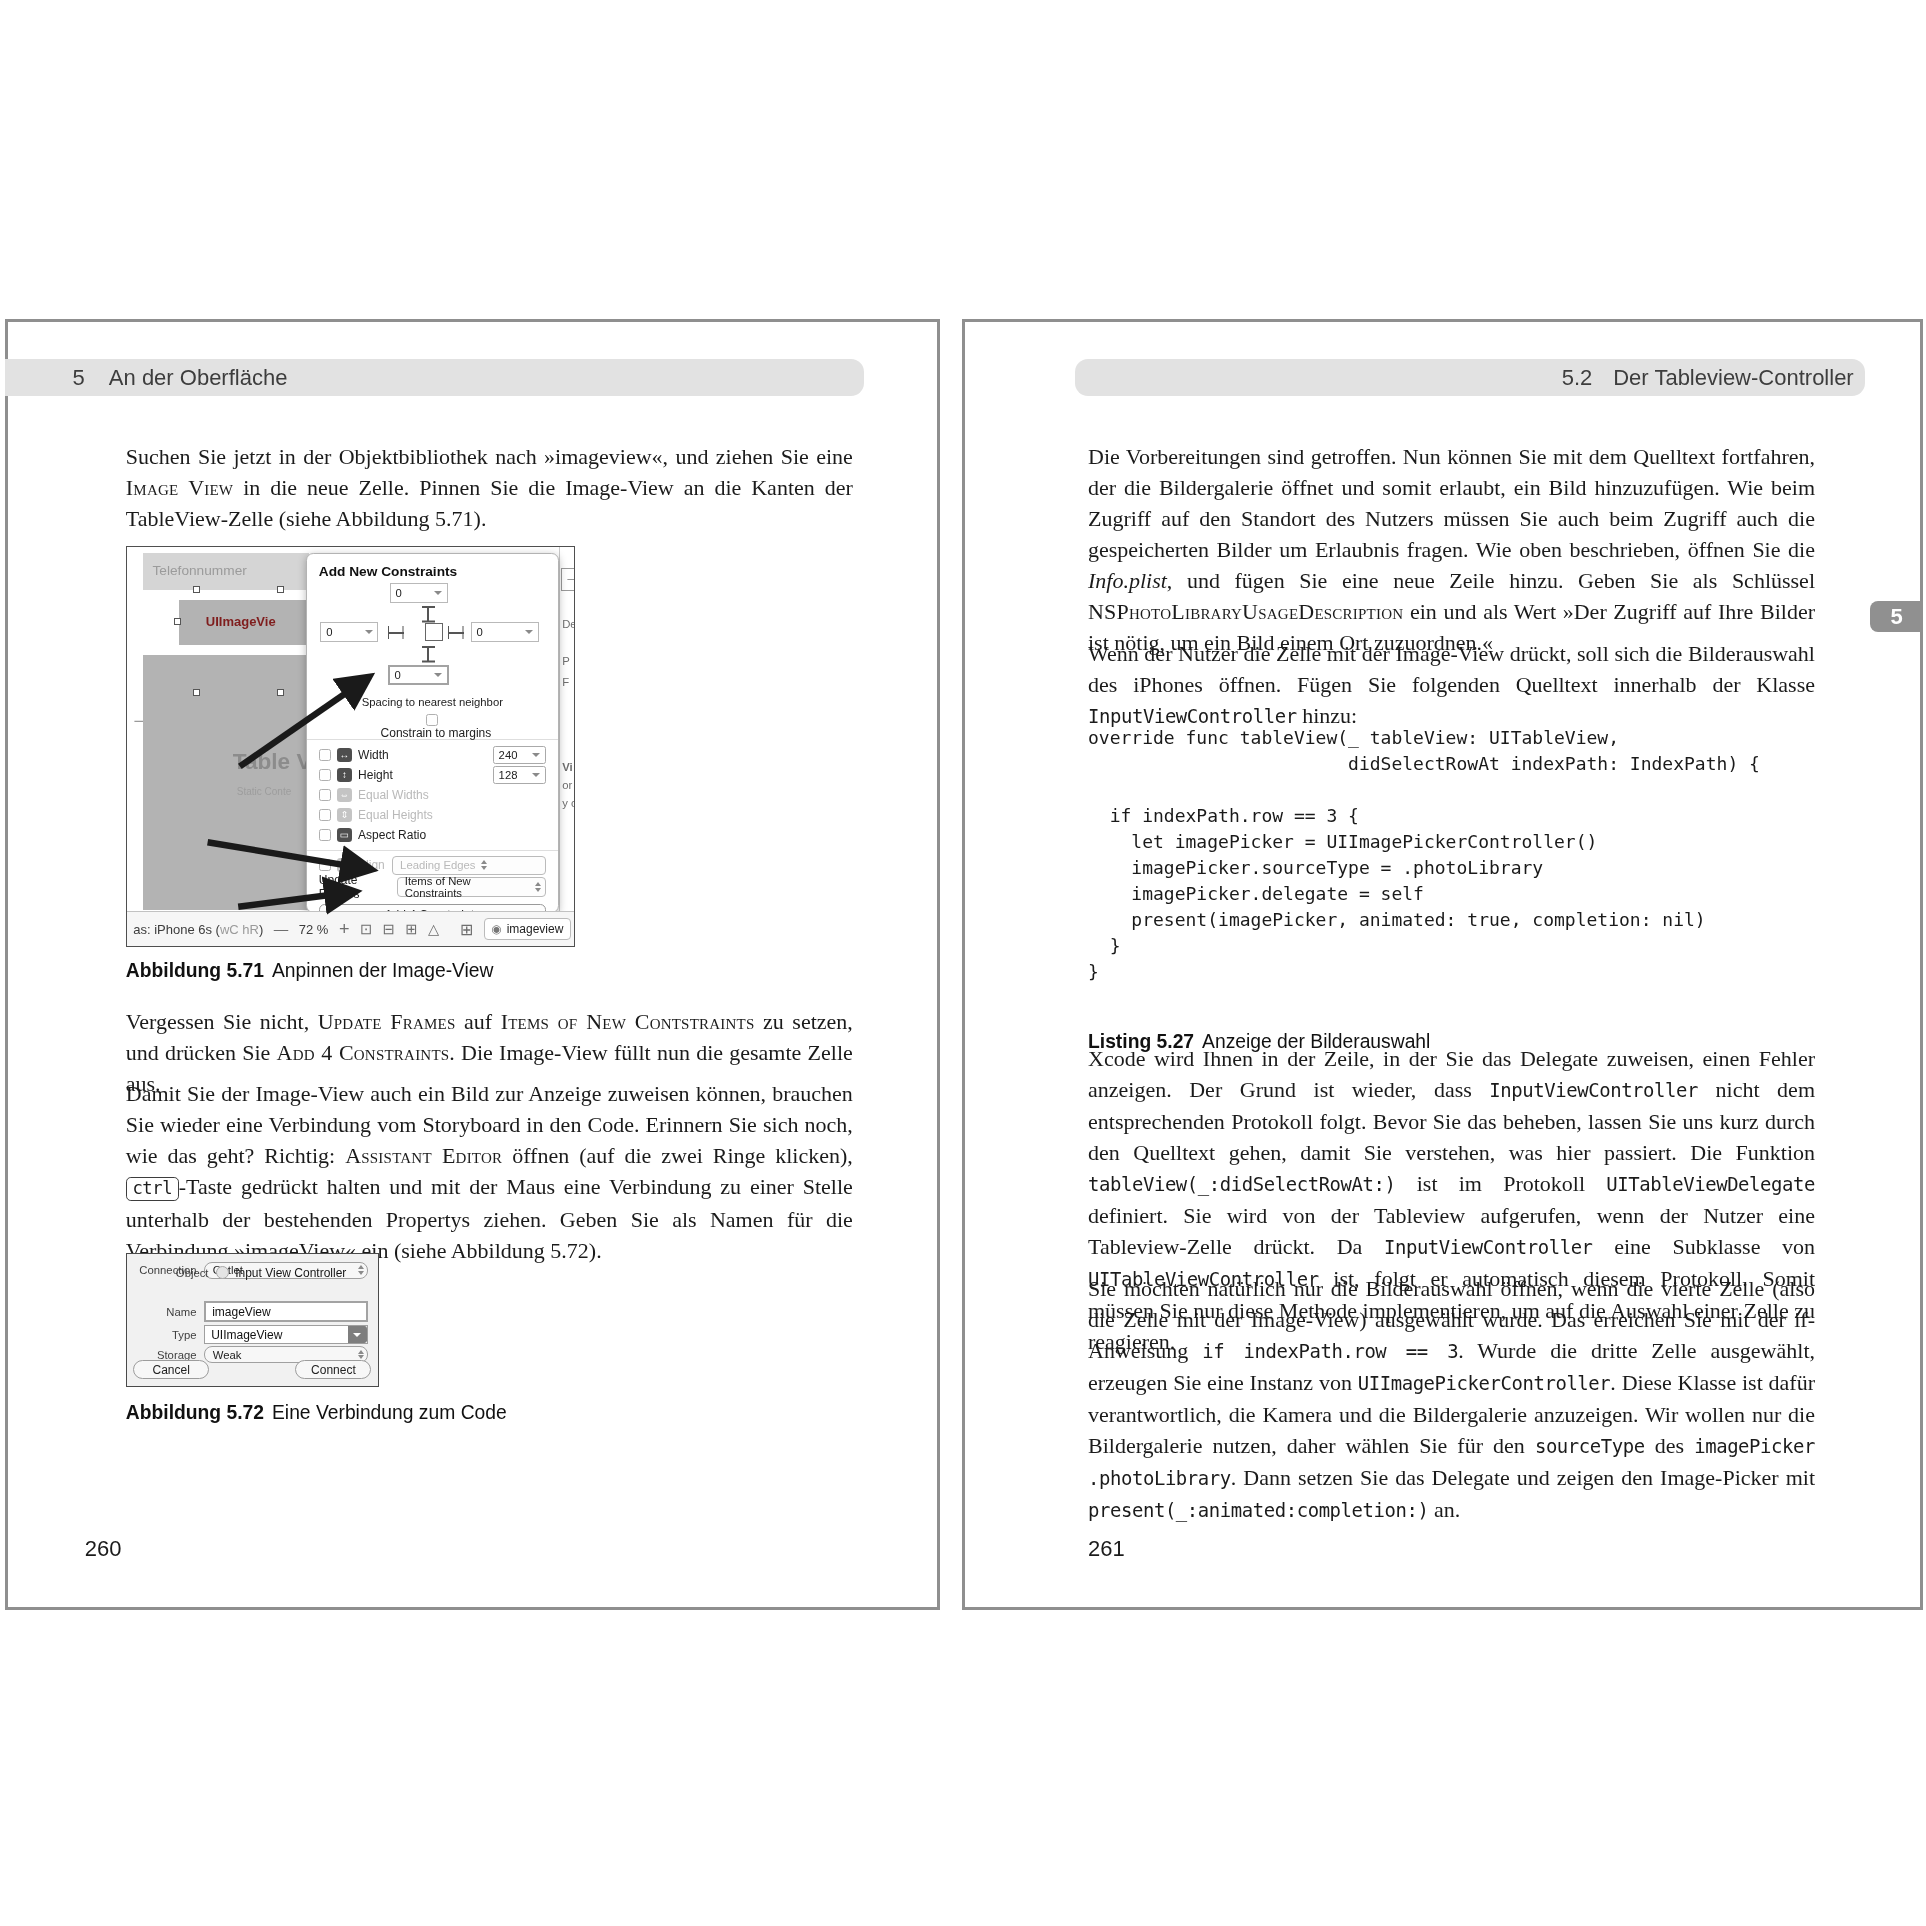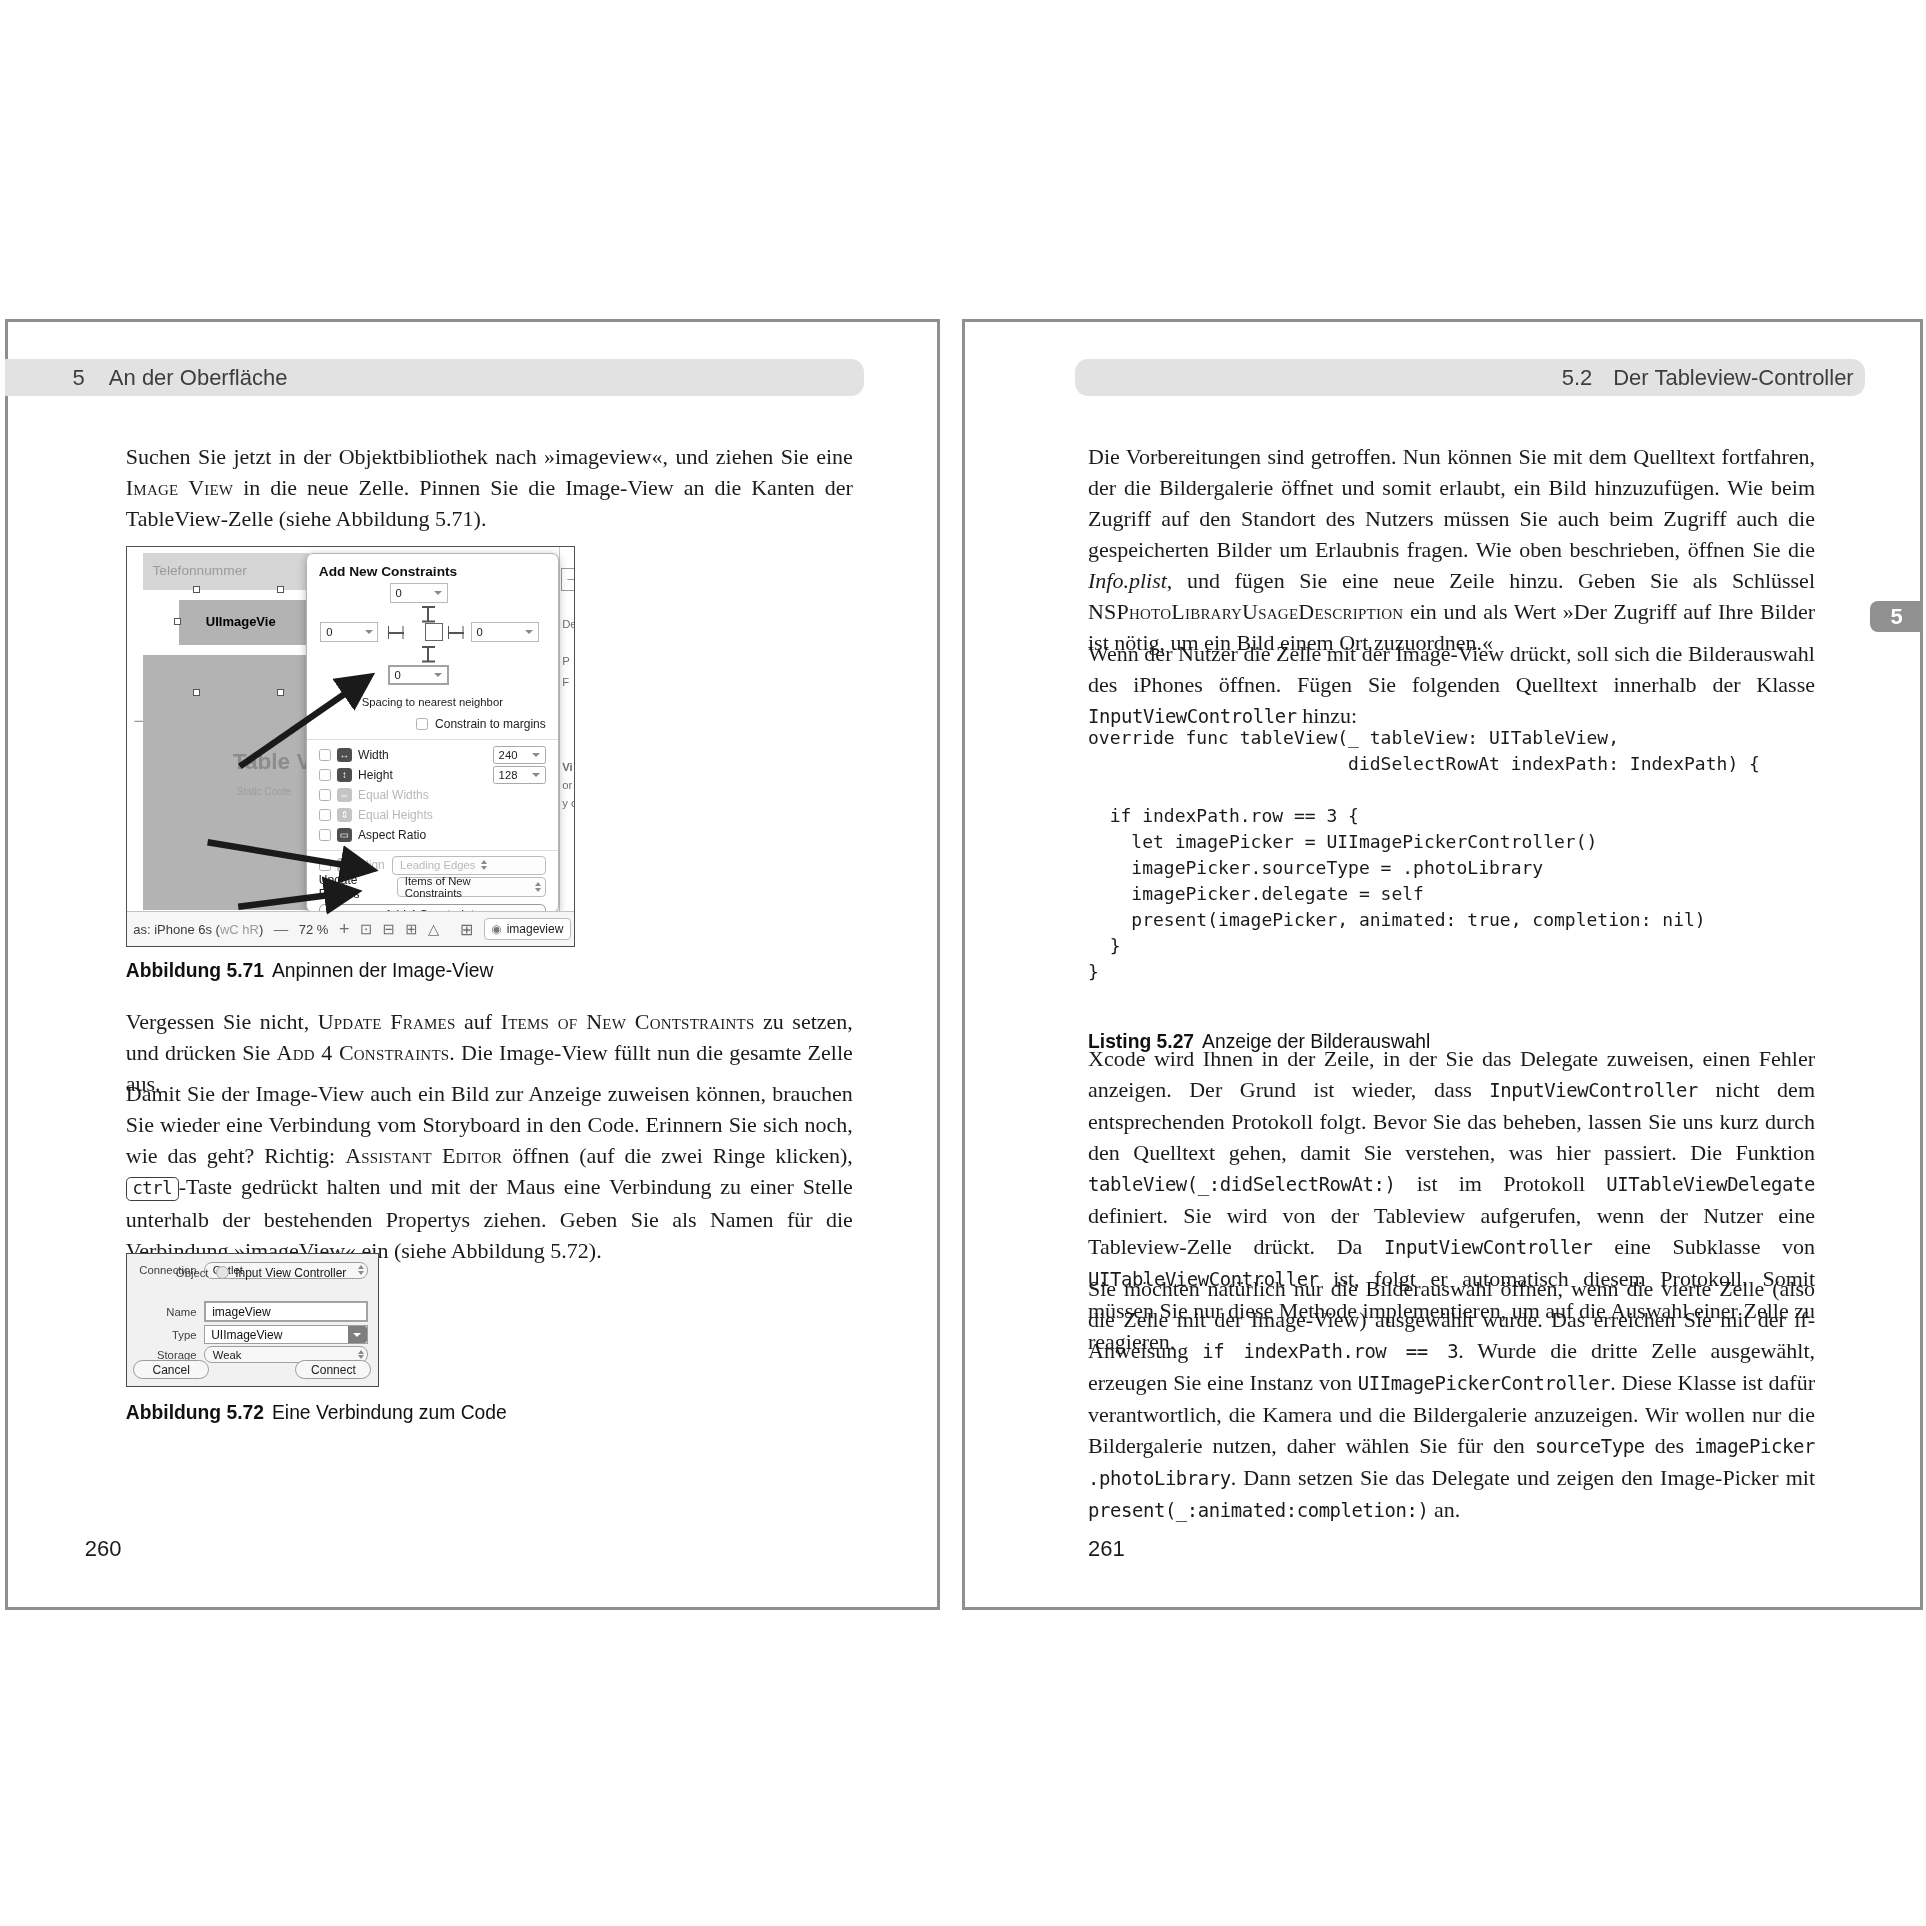--- a/index.html
+++ b/index.html
@@ -51,21 +51,21 @@
     display:flex; align-items:center; justify-content:center; }
 
   
   .fig71 { position:absolute; left:118px; top:224px; width:449px; height:401px;
     border:1.6px solid #4f4f4f; background:#fff; overflow:hidden;
     font-family:"Liberation Sans", sans-serif; }
   .sb-arrow { position:absolute; left:1.6px; top:153px; color:#9a9a9a; font-size:29px; }
   .sb-bar1 { position:absolute; left:16px; top:6.4px; width:166px; height:37px; background:#d5d5d5; }
   .sb-bar1 span { position:absolute; left:9.7px; top:9.7px; color:#9b9b9b; font-size:13.7px; }
   .sb-bar2 { position:absolute; left:52px; top:53px; width:131px; height:45px; background:#b3b3b3; }
-  .sb-bar2 span { position:absolute; left:27px; top:13.7px; color:#000000; font-weight:bold; font-size:13px; }
+  .sb-bar2 span { position:absolute; left:27px; top:13.7px; color:#7f1d1d; font-weight:bold; font-size:13px; }
   .sb-big  { position:absolute; left:16px; top:108px; width:166px; height:255px; background:#b3b3b3; overflow:hidden; }
   .sb-table  { position:absolute; left:90px; top:94px; color:#8c8c8c; font-weight:bold; font-size:22.6px; white-space:nowrap; }
   .sb-static { position:absolute; left:94px; top:131px; color:#9d9d9d; font-size:10px; white-space:nowrap; }
   .handle { position:absolute; width:7.3px; height:7.3px; background:#fff; border:1.6px solid #555; }
 
   .insp { position:absolute; left:432px; top:0; width:17px; height:364px; background:#fff;
     border-left:0.8px solid #c9c9c9; overflow:hidden; }
   .insp .frag { position:absolute; left:2.4px; color:#6f6f6f; font-size:11.3px; white-space:nowrap; }
   .insp .pinbox { position:absolute; left:1.6px; top:21px; width:19.3px; height:22.6px;
     border:0.8px solid #999; color:#777; font-size:10.5px; text-align:center; line-height:21px; }
@@ -85,21 +85,21 @@
   .spin.hl { border:2.4px solid #a3a3a3; }
   .ib-v { position:absolute; width:13px; height:16px; }
   .ib-v:before { content:""; position:absolute; left:5.6px; top:0; bottom:0; width:1.6px; background:#555; }
   .ib-v:after  { content:""; position:absolute; left:0; right:0; top:0; height:1.6px; background:#555; box-shadow:0 14.5px 0 #555; }
   .ib-h { position:absolute; width:16px; height:13px; }
   .ib-h:before { content:""; position:absolute; top:5.6px; left:0; right:0; height:1.6px; background:#555; }
   .ib-h:after  { content:""; position:absolute; top:0; bottom:0; left:0; width:1.6px; background:#555; box-shadow:14.5px 0 0 #555; }
   .csq { position:absolute; left:106px; top:40px; width:18px; height:18px; border:1.6px solid #666; background:#fff; }
   .pop-hint { text-align:center; font-size:11.3px; color:#222; height:18px; }
   .ckrow { display:flex; align-items:center; height:20px; font-size:12px; color:#222; }
-  .ckrow.center { justify-content:flex-end; }
+  .ckrow.center { justify-content:flex-start;flex-direction:column; }
   .ckrow.dim, .ckrow.dim .lbl { color:#b9b9b9; }
   .cbox { width:12px; height:12px; border:1.6px solid #b0b0b0; border-radius:2.4px; background:#fefefe; flex:0 0 auto; }
   .mini { width:14.5px; height:14.5px; border-radius:3.2px; background:#4e4e4e; color:#fff; font-size:9.7px;
     display:flex; align-items:center; justify-content:center; margin:0 6.4px; flex:0 0 auto; }
   .ckrow.dim .mini { background:#c4c4c4; }
   .valbox { margin-left:auto; width:53px; height:18.5px; border:0.8px solid #aaa; border-radius:2.4px;
     font-size:11.3px; color:#222; display:flex; align-items:center; padding:0 4.8px; background:#fff; }
   .valbox .tri { margin-left:auto; width:0; height:0; border-left:4px solid transparent;
     border-right:4px solid transparent; border-top:4.8px solid #8a8a8a; }
   .popdiv { height:0.8px; background:#dedede; margin:4.8px -12px; }

